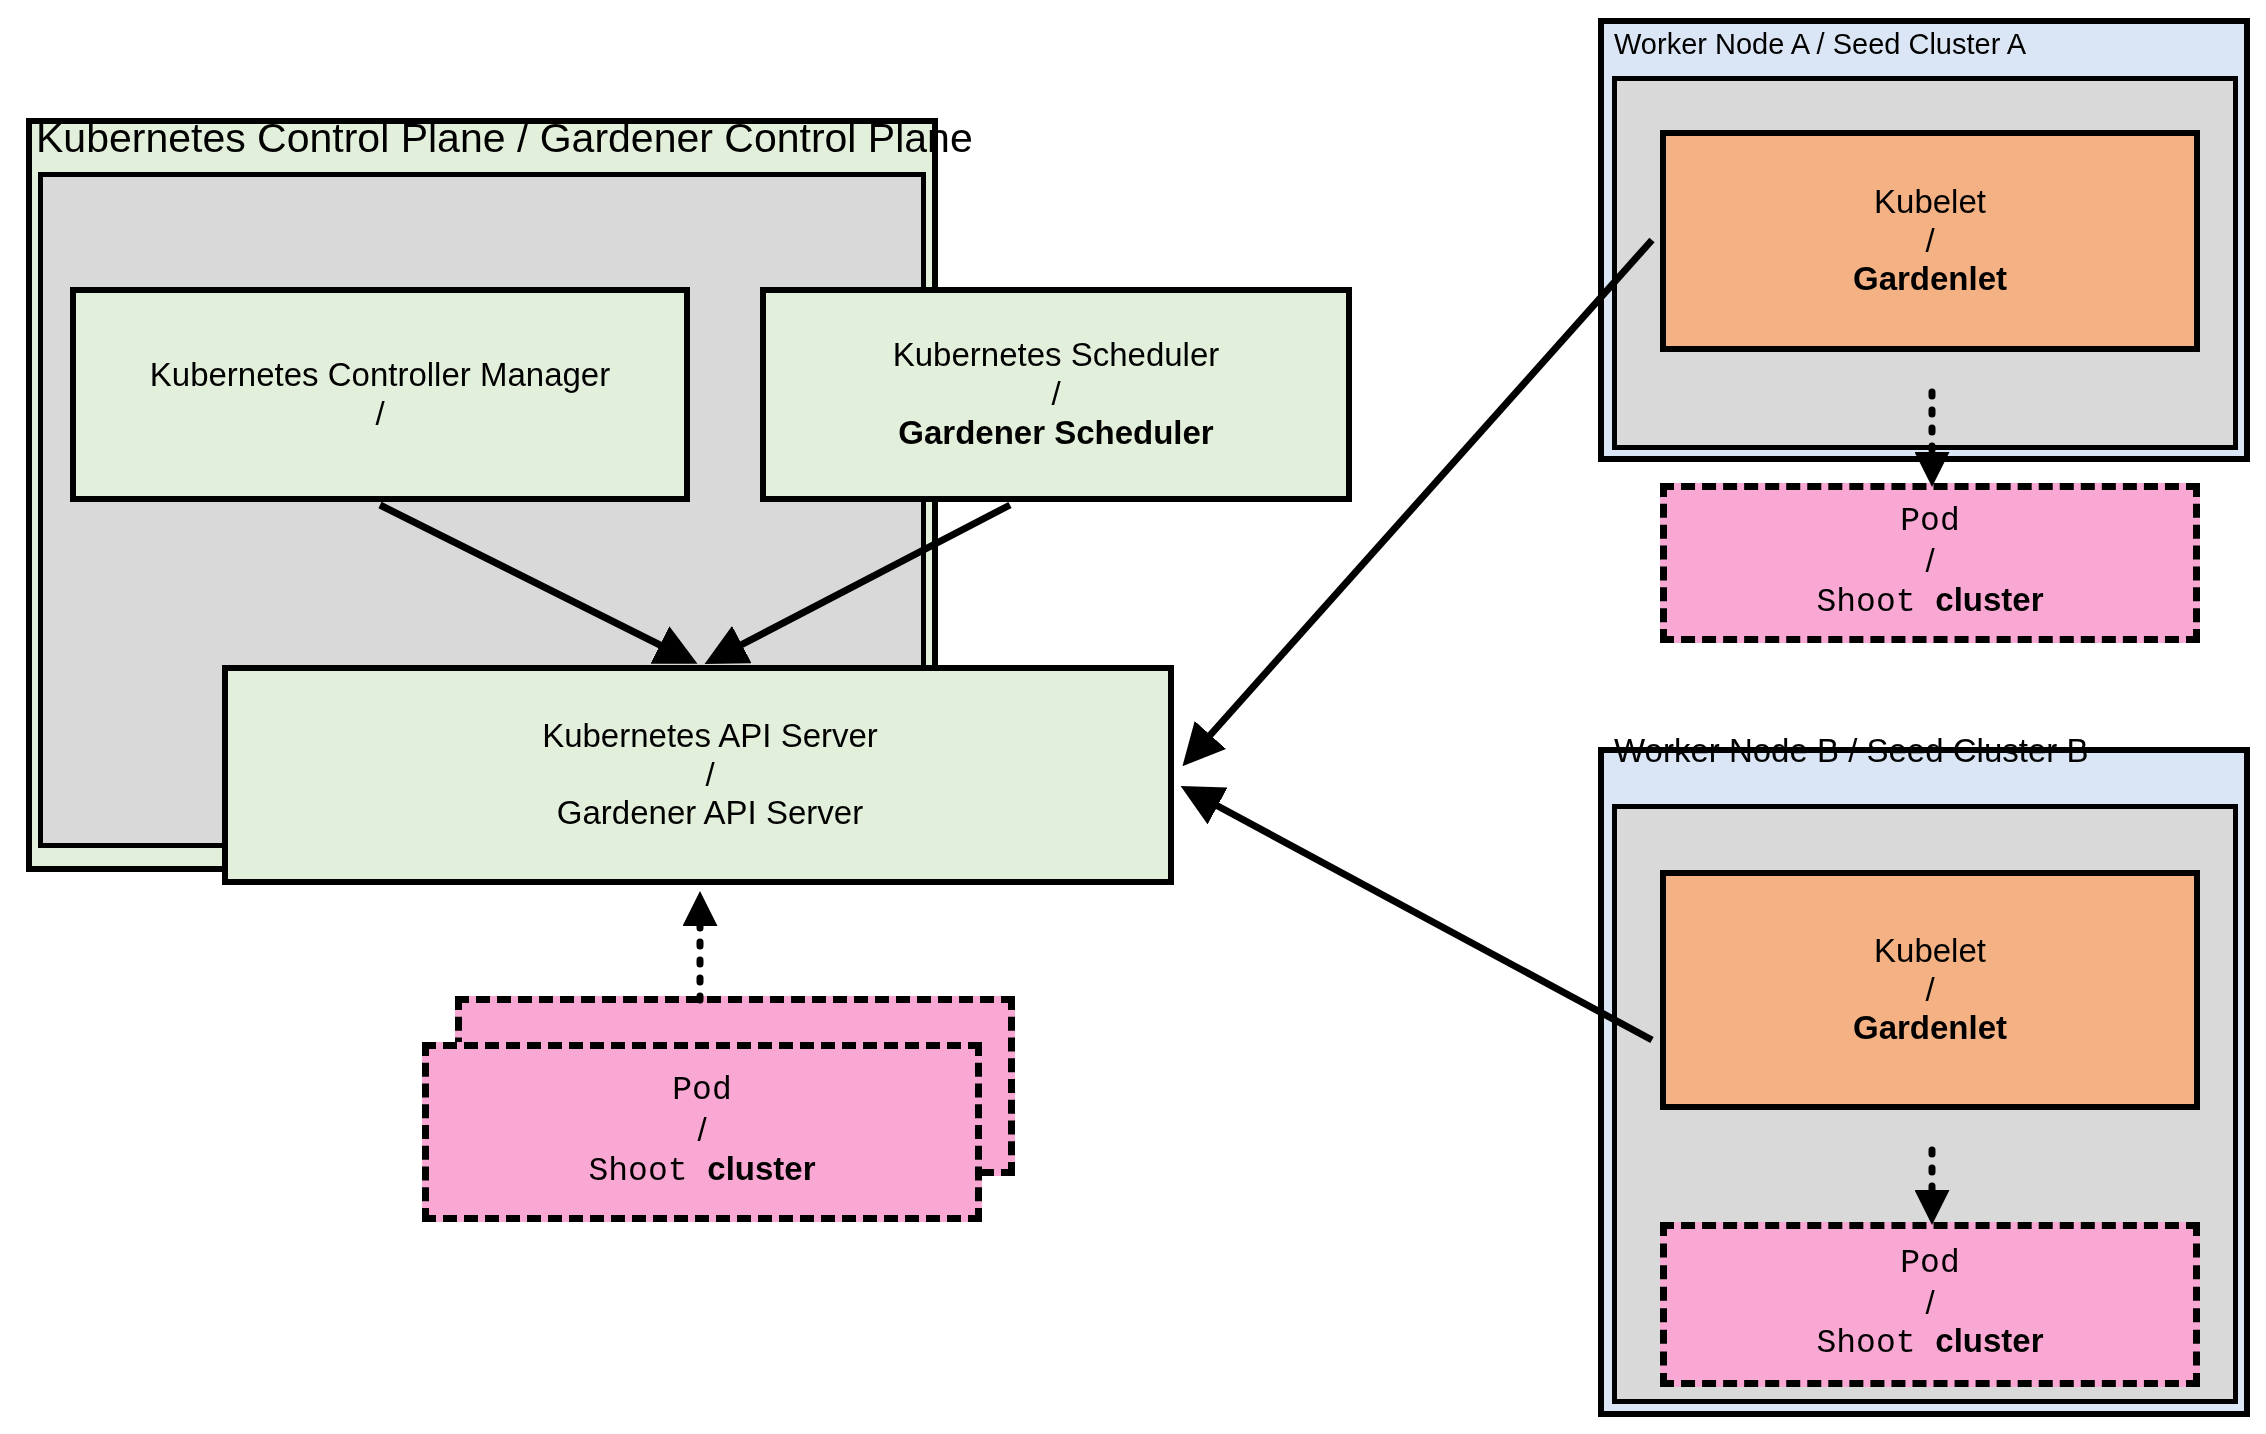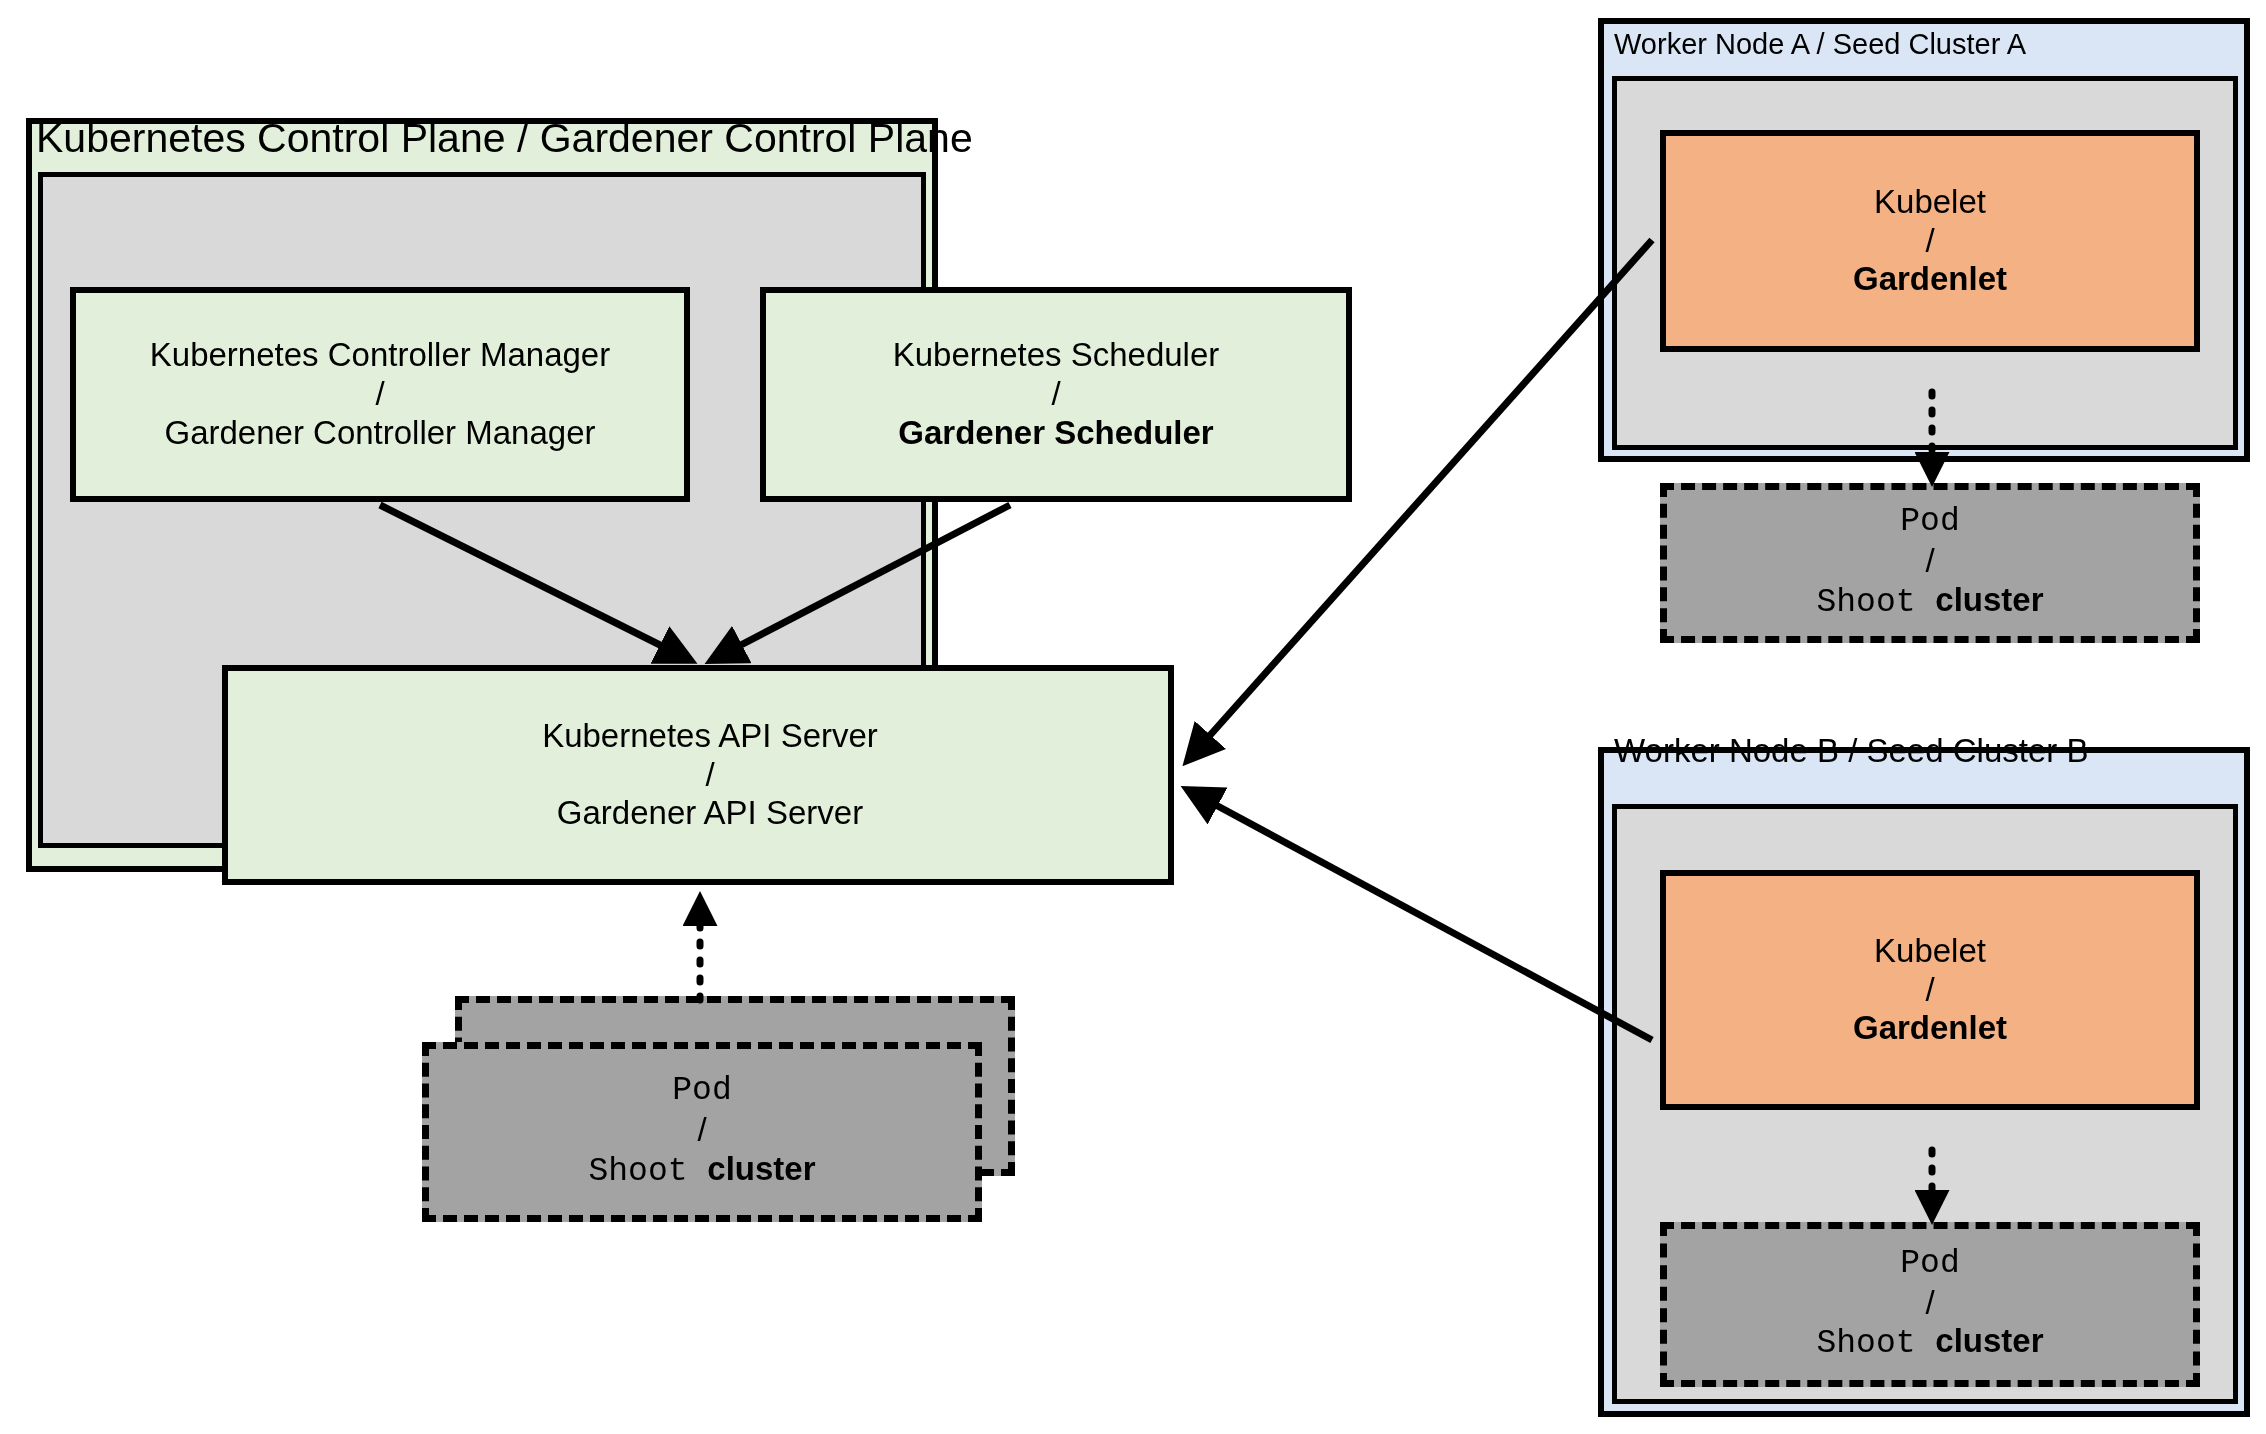--- a/index.html
+++ b/index.html
@@ -34,21 +34,21 @@
   }
 
   .solid-border  { border: 6px solid #000000; }
   .thin-border   { border: 5px solid #000000; }
   .dashed-border { border: 7px dashed #000000; }
 
   .fill-green  { background: #e2efda; }
   .fill-grey   { background: #d9d9d9; }
   .fill-blue   { background: #dae6f5; }
   .fill-orange { background: #f4b183; }
-  .fill-peach  { background: #a3a3a3; }
+  .fill-peach  { background: #f9a8d4; }
 
   
   #control-plane-outer {
     left: 26px;  top: 118px;
     width: 912px; height: 754px;
   }
   #control-plane-title {
     position: absolute;
     left: 36px; top: 118px;
     font-size: 41px;
@@ -167,21 +167,20 @@
 
   <div class="box solid-border fill-green" id="control-plane-outer"></div>
 
   <div id="control-plane-title">Kubernetes Control Plane / Gardener Control Plane</div>
 
   <div class="box thin-border fill-grey" id="control-plane-inner"></div>
 
   <div class="box solid-border fill-green" id="kcm-box">
     <div>Kubernetes Controller Manager</div>
     <div class="slash-line">/</div>
-    <div>Gardener Controller Manager</div>
   </div>
 
   <div class="box solid-border fill-green" id="scheduler-box">
     <div>Kubernetes Scheduler</div>
     <div class="slash-line">/</div>
     <div class="bold">Gardener Scheduler</div>
   </div>
 
   <div class="box solid-border fill-green" id="apiserver-box">
     <div>Kubernetes API Server</div>

